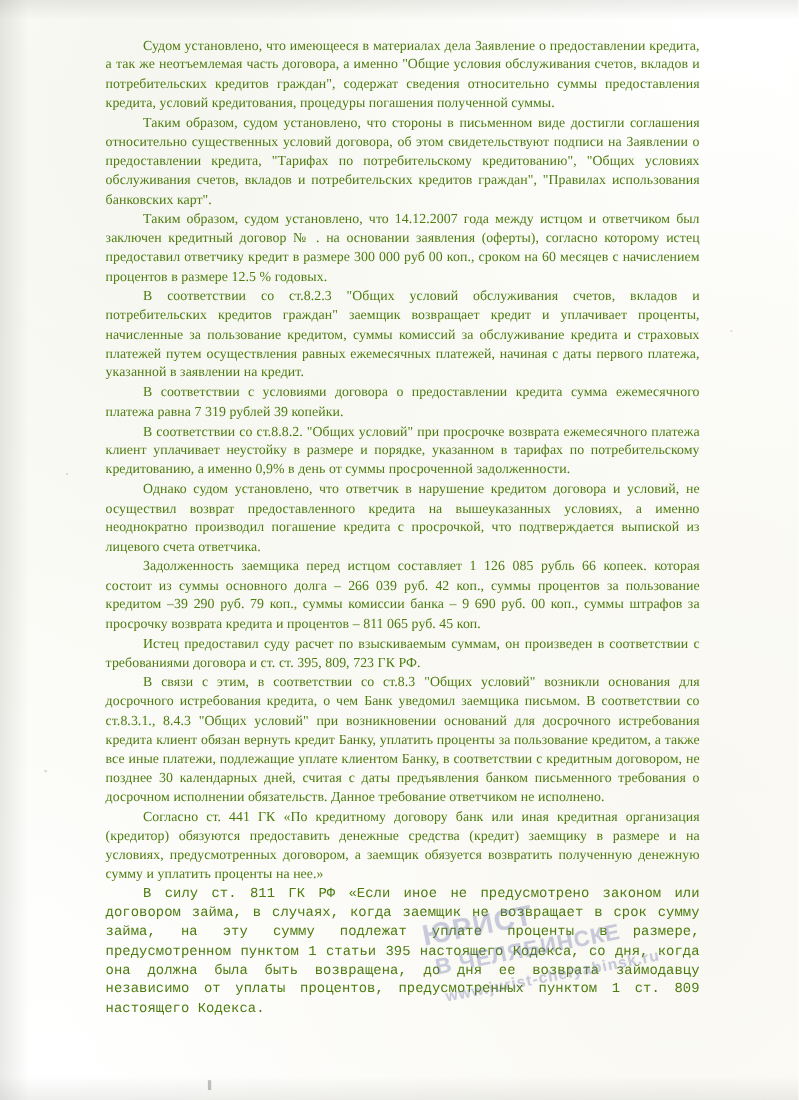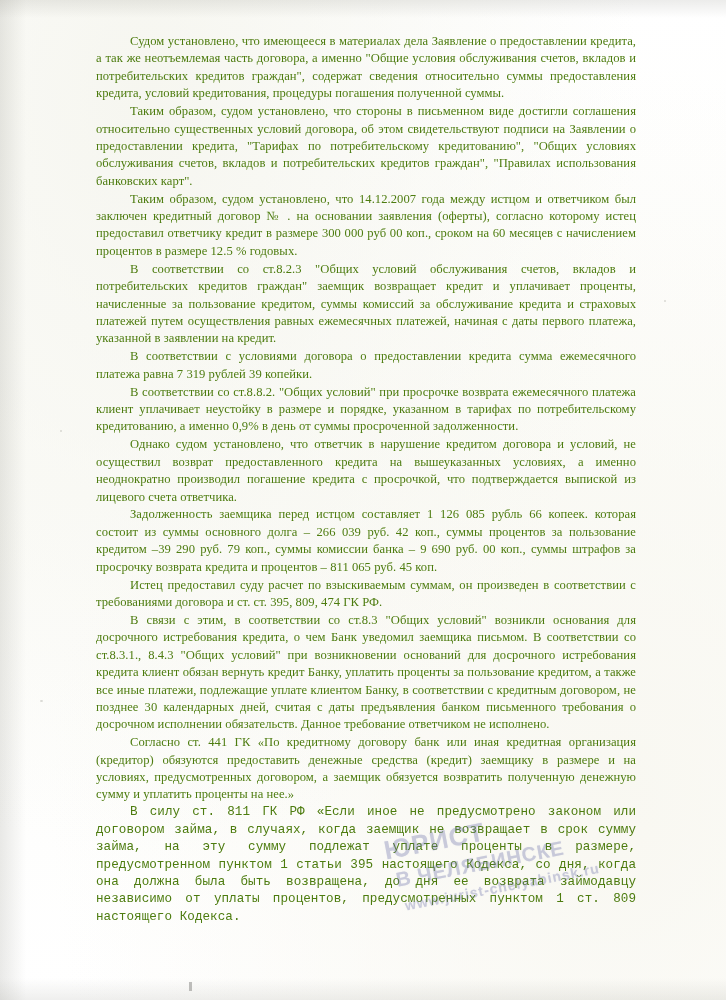--- a/index.html
+++ b/index.html
@@ -125,21 +125,21 @@
 
   <div class="text-body">
     <p class="para">Судом установлено, что имеющееся в материалах дела Заявление о предоставлении кредита, а так же неотъемлемая часть договора, а именно "Общие условия обслуживания счетов, вкладов и потребительских кредитов граждан", содержат сведения относительно суммы предоставления кредита, условий кредитования, процедуры погашения полученной суммы.</p>
     <p class="para">Таким образом, судом установлено, что стороны в письменном виде достигли соглашения относительно существенных условий договора, об этом свидетельствуют подписи на Заявлении о предоставлении кредита, "Тарифах по потребительскому кредитованию", "Общих условиях обслуживания счетов, вкладов и потребительских кредитов граждан", "Правилах использования банковских карт".</p>
     <p class="para">Таким образом, судом установлено, что 14.12.2007 года между истцом и ответчиком был заключен кредитный договор № . на основании заявления (оферты), согласно которому истец предоставил ответчику кредит в размере 300 000 руб 00 коп., сроком на 60 месяцев с начислением процентов в размере 12.5 % годовых.</p>
     <p class="para">В соответствии со ст.8.2.3 "Общих условий обслуживания счетов, вкладов и потребительских кредитов граждан" заемщик возвращает кредит и уплачивает проценты, начисленные за пользование кредитом, суммы комиссий за обслуживание кредита и страховых платежей путем осуществления равных ежемесячных платежей, начиная с даты первого платежа, указанной в заявлении на кредит.</p>
     <p class="para">В соответствии с условиями договора о предоставлении кредита сумма ежемесячного платежа равна 7 319 рублей 39 копейки.</p>
     <p class="para">В соответствии со ст.8.8.2. "Общих условий" при просрочке возврата ежемесячного платежа клиент уплачивает неустойку в размере и порядке, указанном в тарифах по потребительскому кредитованию, а именно 0,9% в день от суммы просроченной задолженности.</p>
     <p class="para">Однако судом установлено, что ответчик в нарушение кредитом договора и условий, не осуществил возврат предоставленного кредита на вышеуказанных условиях, а именно неоднократно производил погашение кредита с просрочкой, что подтверждается выпиской из лицевого счета ответчика.</p>
     <p class="para">Задолженность заемщика перед истцом составляет 1 126 085 рубль 66 копеек. которая состоит из суммы основного долга – 266 039 руб. 42 коп., суммы процентов за пользование кредитом –39 290 руб. 79 коп., суммы комиссии банка – 9 690 руб. 00 коп., суммы штрафов за просрочку возврата кредита и процентов – 811 065 руб. 45 коп.</p>
-    <p class="para">Истец предоставил суду расчет по взыскиваемым суммам, он произведен в соответствии с требованиями договора и ст. ст. 395, 809, 474 ГК РФ.</p>
+    <p class="para">Истец предоставил суду расчет по взыскиваемым суммам, он произведен в соответствии с требованиями договора и ст. ст. 395, 809, 723 ГК РФ.</p>
     <p class="para">В связи с этим, в соответствии со ст.8.3 "Общих условий" возникли основания для досрочного истребования кредита, о чем Банк уведомил заемщика письмом. В соответствии со ст.8.3.1., 8.4.3 "Общих условий" при возникновении оснований для досрочного истребования кредита клиент обязан вернуть кредит Банку, уплатить проценты за пользование кредитом, а также все иные платежи, подлежащие уплате клиентом Банку, в соответствии с кредитным договором, не позднее 30 календарных дней, считая с даты предъявления банком письменного требования о досрочном исполнении обязательств. Данное требование ответчиком не исполнено.</p>
     <p class="para">Согласно ст. 441 ГК «По кредитному договору банк или иная кредитная организация (кредитор) обязуются предоставить денежные средства (кредит) заемщику в размере и на условиях, предусмотренных договором, а заемщик обязуется возвратить полученную денежную сумму и уплатить проценты на нее.»</p>
     <p class="para">В силу ст. 811 ГК РФ «Если иное не предусмотрено законом или договором займа, в случаях, когда заемщик не возвращает в срок сумму займа, на эту сумму подлежат уплате проценты в размере, предусмотренном пунктом 1 статьи 395 настоящего Кодекса, со дня, когда она должна была быть возвращена, до дня ее возврата займодавцу независимо от уплаты процентов, предусмотренных пунктом 1 ст. 809 настоящего Кодекса.</p>
   </div>
 
   <div class="watermark">
     <div class="wm-line wm1">ЮРИСТ</div>
     <div class="wm-line wm2">В ЧЕЛЯБИНСКЕ</div>
     <div class="wm-line wm3">www.jurist-chelyabinsk.ru</div>
   </div>

